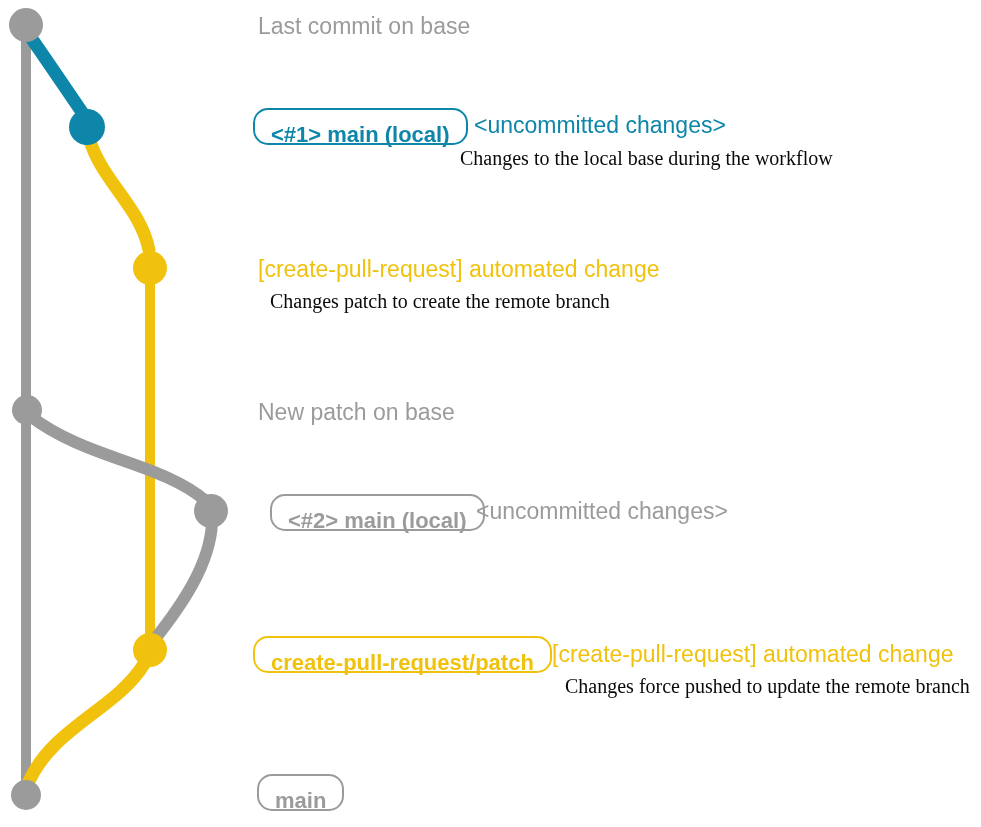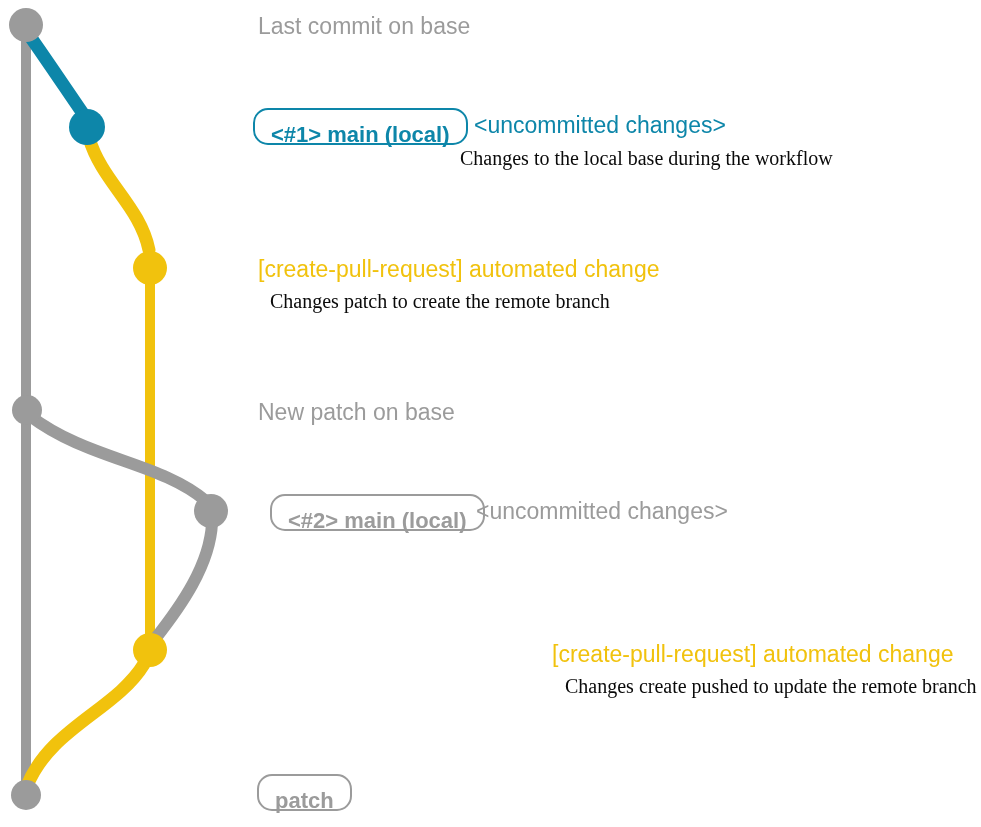--- a/index.html
+++ b/index.html
@@ -83,18 +83,19 @@
   <div class="desc" style="left:460px; top:146px;">Changes to the local base during the workflow</div>
 
   <div class="heading yellow" style="left:258px; top:256px;">[create-pull-request] automated change</div>
   <div class="desc" style="left:270px; top:289px;">Changes patch to create the remote branch</div>
 
   <div class="heading gray" style="left:258px; top:399px;">New patch on base</div>
 
   <div class="badge gray" style="left:270px; top:494px;">&lt;#2&gt; main (local)</div>
   <div class="heading gray" style="left:476px; top:498px;">&lt;uncommitted changes&gt;</div>
 
+  <div class="badge yellow" style="left:253px; top:636px;">create-pull-request/patch</div>
   <div class="heading yellow" style="left:552px; top:641px;">[create-pull-request] automated change</div>
-  <div class="desc" style="left:565px; top:674px;">Changes create pushed to update the remote branch</div>
+  <div class="desc" style="left:565px; top:674px;">Changes force pushed to update the remote branch</div>
 
-  <div class="badge gray" style="left:257px; top:774px;">patch</div>
+  <div class="badge gray" style="left:257px; top:774px;">main</div>
 
 </div>
 
 </body></html>

